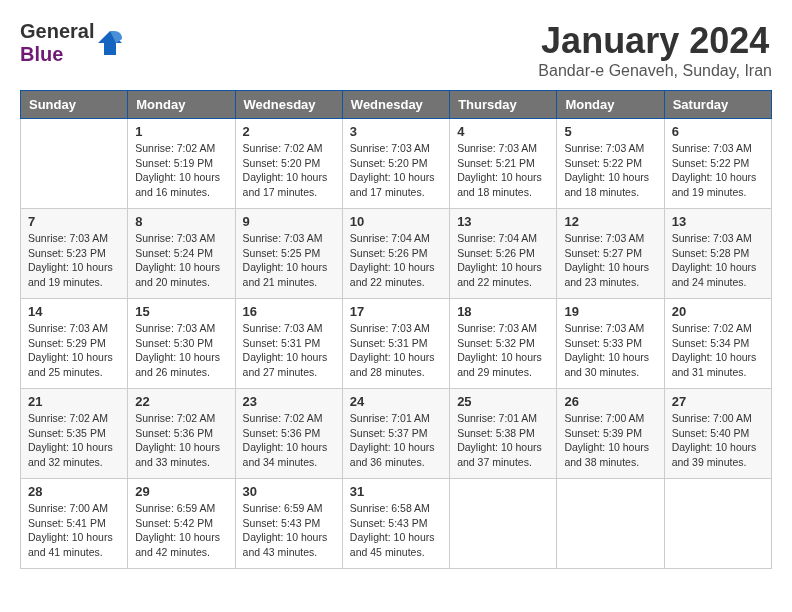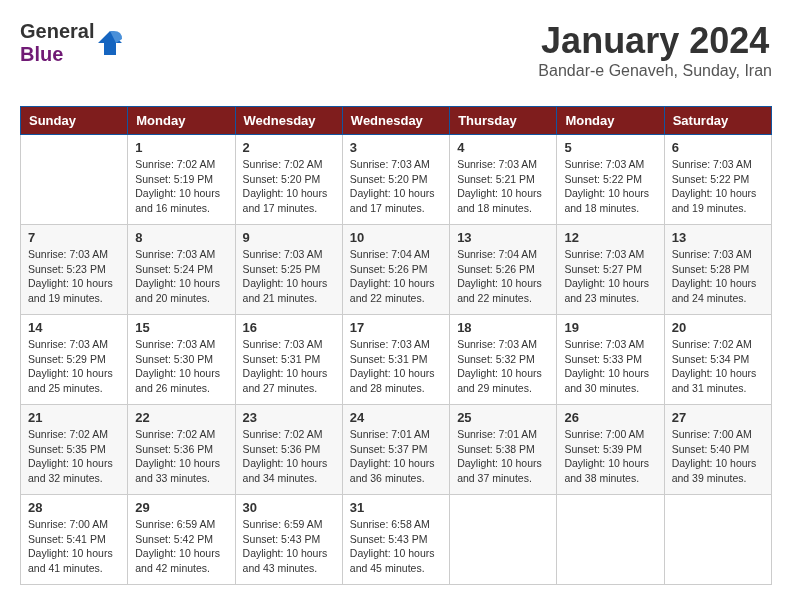--- a/index.html
+++ b/index.html
@@ -7,21 +7,21 @@
       font-family: Arial, sans-serif;
       background: #fff;
       width: 792px;
       min-height: 612px;
       padding: 20px;
     }
     .header {
       display: flex;
       justify-content: space-between;
       align-items: flex-start;
-      margin-bottom: 26px;
+      margin-bottom: 10px;
     }
     .logo {
       display: flex;
       align-items: center;
     }
     .logo-icon {
       width: 28px;
       height: 28px;
       margin-left: 2px;
     }
@@ -36,21 +36,21 @@
     .location-title {
       font-size: 16px;
       color: #555;
     }
     .calendar {
       width: 100%;
       border-collapse: collapse;
       border: 1px solid #ccc;
     }
     .calendar th {
-      background-color: #7f1d1d;
+      background-color: #737373;
       color: #fff;
       text-align: left;
       padding: 6px 8px;
       font-size: 13px;
       border: 1px solid #1155a0;
     }
     .calendar td {
       vertical-align: top;
       border: 1px solid #ccc;
       padding: 5px 7px;

